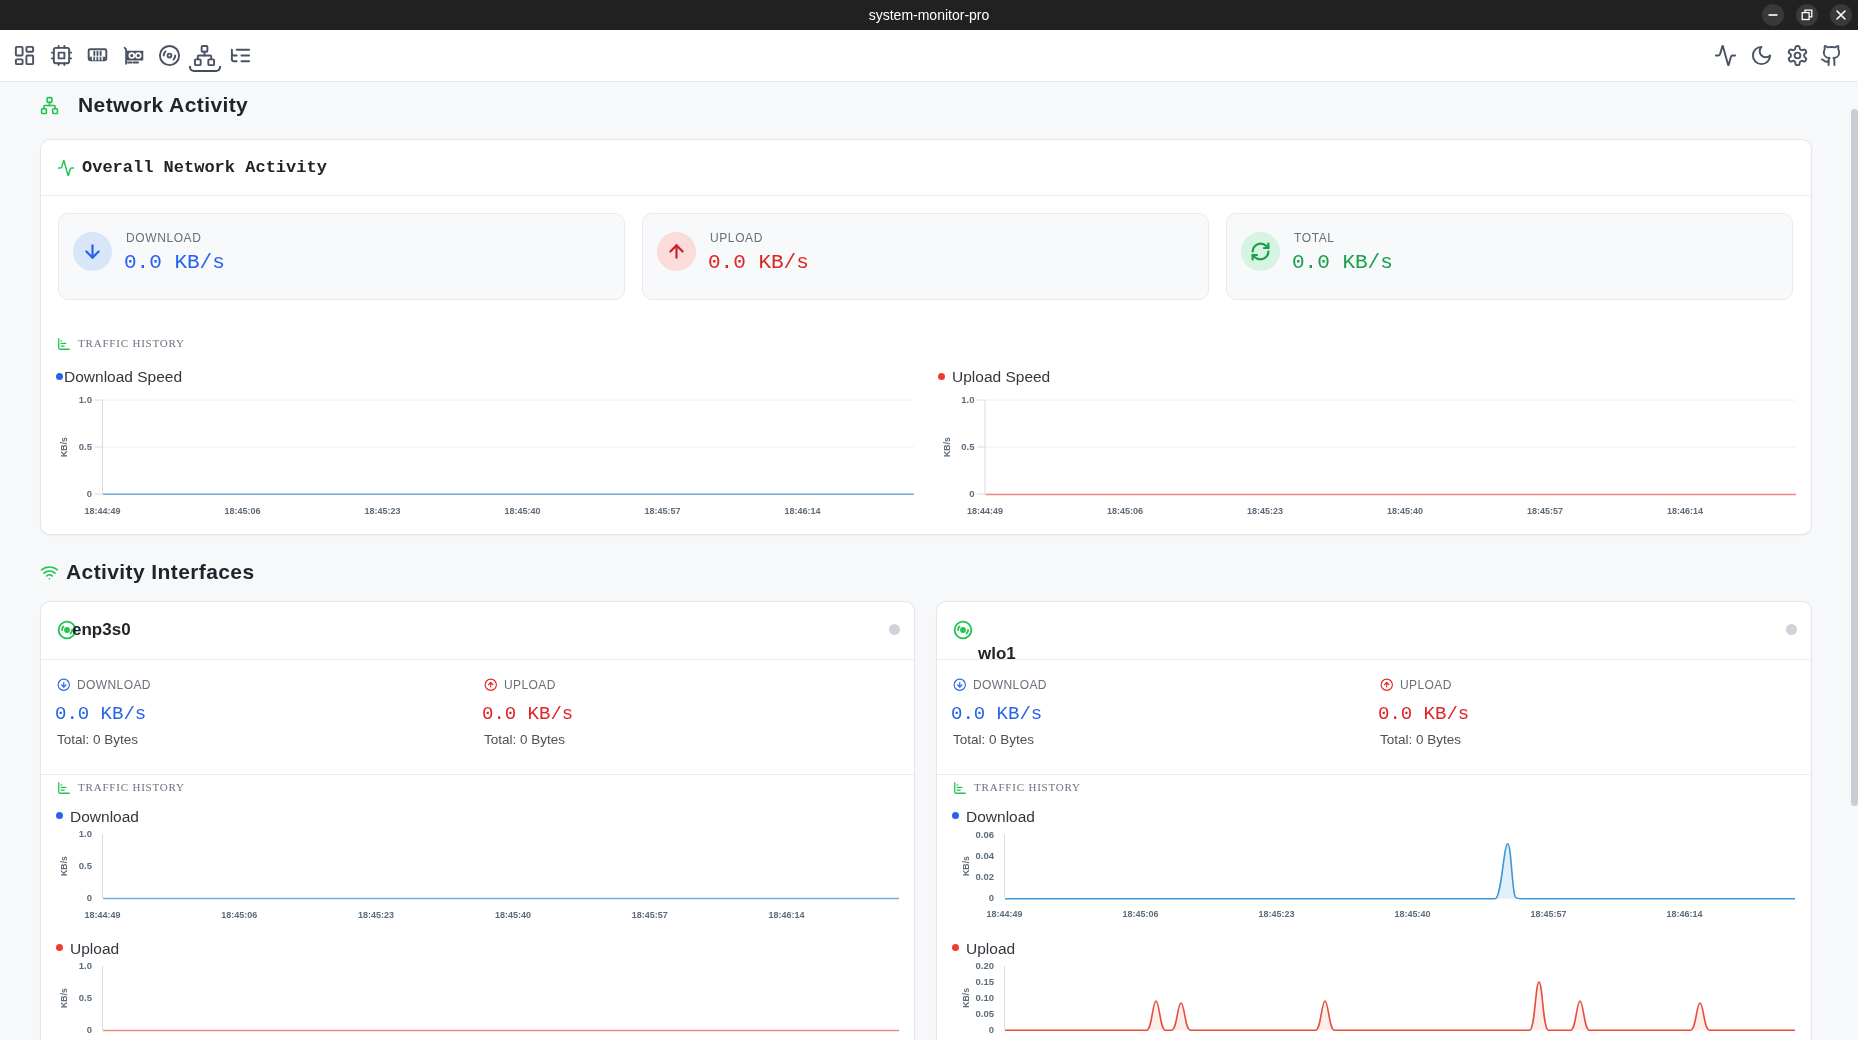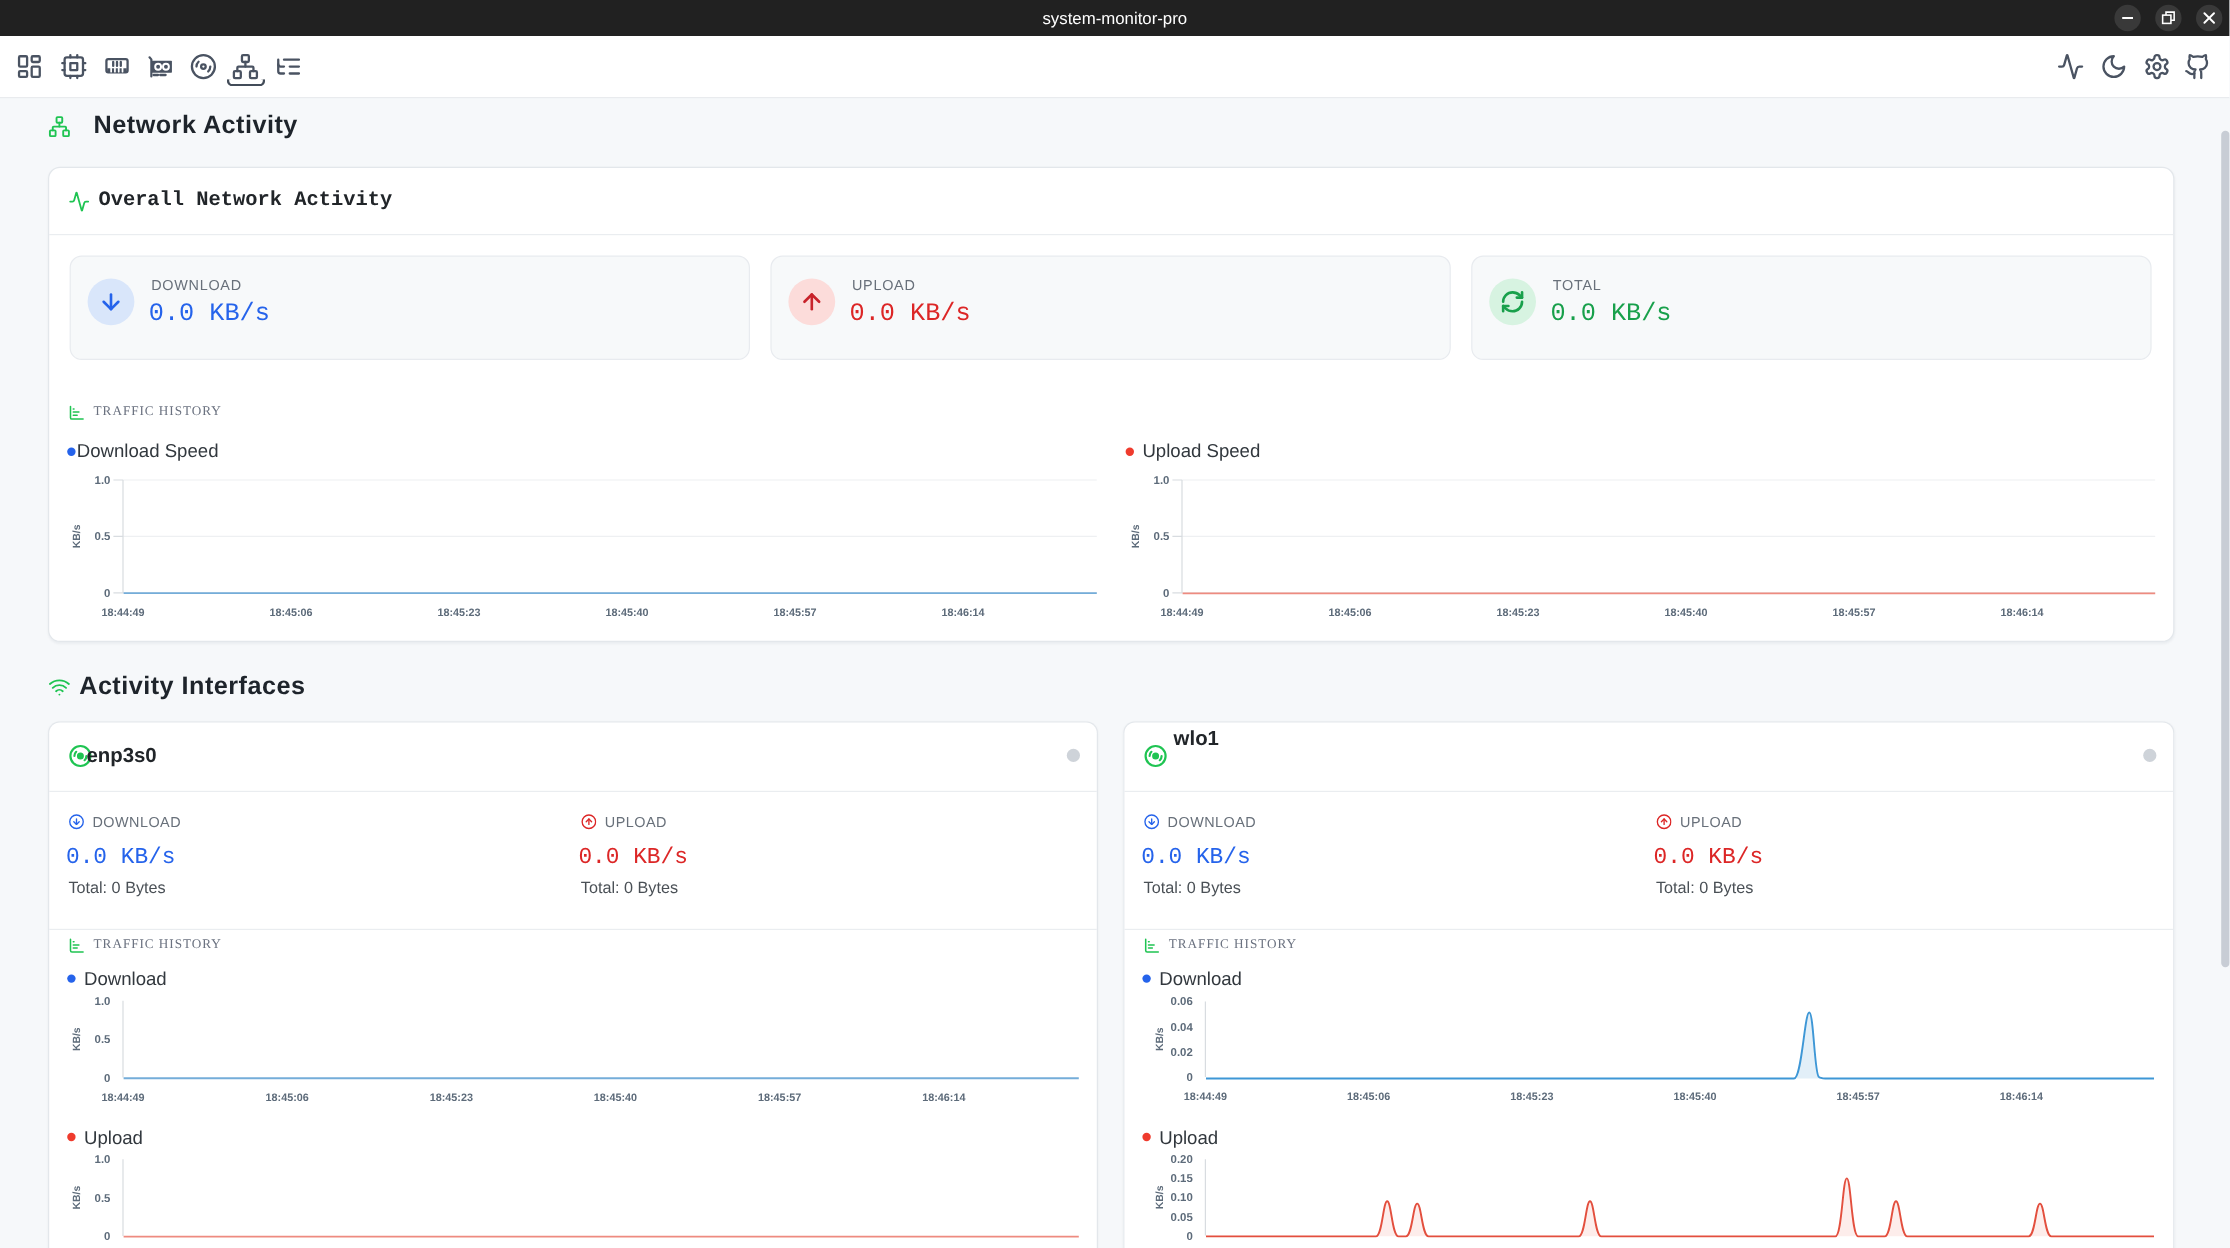--- a/index.html
+++ b/index.html
@@ -308,21 +308,21 @@
 <div class="card" style="left:936px;top:601px;width:876px;height:439px;border-bottom-left-radius:0;border-bottom-right-radius:0;border-bottom:none;"></div>
 <div class="abs" style="left:937px;top:659px;width:874px;height:1px;background:#eaedf0;"></div>
 <span class="abs" style="left:953.0px;top:620.0px;color:#1fc452;">
       <svg class="ic" width="20" height="20" viewBox="0 0 24 24" fill="none" stroke="#1fc452" stroke-width="2.2" stroke-linecap="round" stroke-linejoin="round">
         <circle cx="12" cy="12" r="10"></circle>
         <path d="M6 12c0-1.7.7-3.2 1.8-4.2"></path>
         <circle cx="12" cy="12" r="2.4" fill="currentColor"></circle>
         <path d="M18 12c0 1.7-.7 3.2-1.8 4.2"></path>
       </svg>
     </span>
-<div class="ctitle" style="left:978px;top:606px;">wlo1</div>
+<div class="ctitle" style="left:978px;top:644px;">wlo1</div>
 <div class="statusdot" style="left:1785.5px;top:624px;"></div>
 <span class="abs" style="left:952.5px;top:678px;color:#2563eb;">
       <svg class="ic" width="13.5" height="13.5" viewBox="0 0 24 24" fill="none" stroke="#2563eb" stroke-width="2" stroke-linecap="round" stroke-linejoin="round">
         <circle cx="12" cy="12" r="10"></circle>
         <path d="M12 8v8"></path>
         <path d="m8 12 4 4 4-4"></path>
       </svg>
     </span>
 <div class="ilabel" style="left:973px;top:678px;">DOWNLOAD</div>
 <div class="ival" style="left:951px;top:703px;color:#2563eb;">0.0 KB/s</div>

